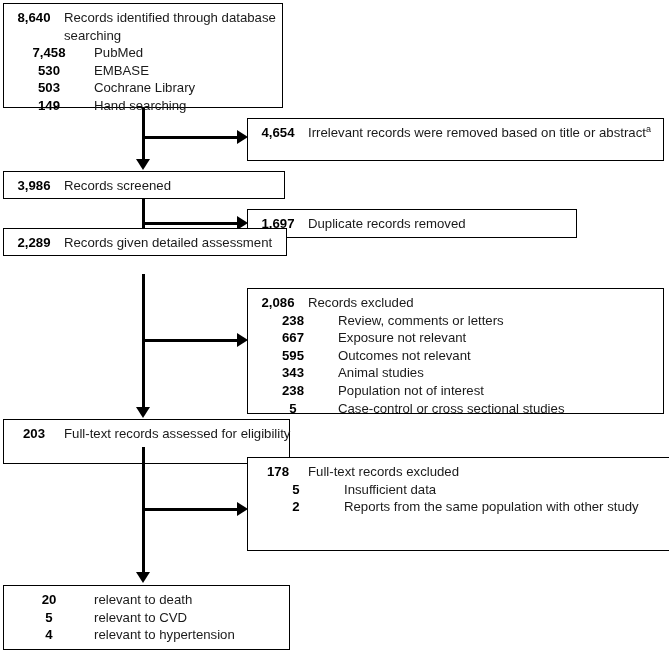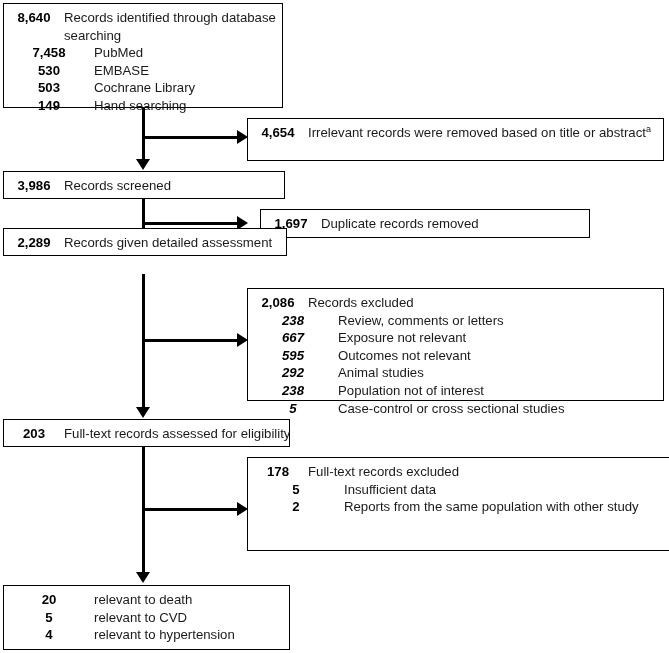--- a/index.html
+++ b/index.html
@@ -30,21 +30,21 @@
   }
   .line .num {
     font-weight: bold;
     display: inline-block;
     text-align: center;
     color: #000000;
   }
   
   .lvl0 .num { width: 42px; }
   .lvl1 .num { width: 72px; }
-  .lvl2 .num { width: 72px; font-style: italic; }
+  .lvl2 .num { width: 72px; }
   .lvl3 .num { width: 78px; }
   .txt { padding-left: 9px; }
   sup { font-size: 9px; vertical-align: super; line-height: 0; }
 
   
   .vline {
     position: absolute;
     width: 3px;
     background: #000000;
   }
@@ -94,44 +94,44 @@
 
   <div class="box" style="left:3px; top:171px; width:282px; height:28px;">
     <div class="line lvl0"><span class="num">3,986</span><span class="txt">Records screened</span></div>
   </div>
 
   <div class="vline" style="left:142px; top:199px; height:43px;"></div>
   <div class="arrow-down" style="left:136px; top:235px;"></div>
   <div class="hline" style="left:142px; top:222px; width:99px;"></div>
   <div class="arrow-right" style="left:237px; top:216px;"></div>
 
-  <div class="box" style="left:260px; top:209px; width:330px; height:29px;">
+  <div class="box" style="left:247px; top:209px; width:330px; height:29px;">
     <div class="line lvl0"><span class="num">1,697</span><span class="txt">Duplicate records removed</span></div>
   </div>
 
   <div class="box" style="left:3px; top:228px; width:284px; height:28px;">
     <div class="line lvl0"><span class="num">2,289</span><span class="txt">Records given detailed assessment</span></div>
   </div>
 
   <div class="vline" style="left:142px; top:274px; height:140px;"></div>
   <div class="arrow-down" style="left:136px; top:407px;"></div>
   <div class="hline" style="left:142px; top:339px; width:99px;"></div>
   <div class="arrow-right" style="left:237px; top:333px;"></div>
 
-  <div class="box" style="left:247px; top:288px; width:417px; height:113px;">
+  <div class="box" style="left:247px; top:288px; width:417px; height:126px;">
     <div class="line lvl0"><span class="num">2,086</span><span class="txt">Records excluded</span></div>
     <div class="line lvl2"><span class="num">238</span><span class="txt">Review, comments or letters</span></div>
     <div class="line lvl2"><span class="num">667</span><span class="txt">Exposure not relevant</span></div>
     <div class="line lvl2"><span class="num">595</span><span class="txt">Outcomes not relevant</span></div>
-    <div class="line lvl2"><span class="num">292</span><span class="txt">Animal studies</span></div>
+    <div class="line lvl2"><span class="num">343</span><span class="txt">Animal studies</span></div>
     <div class="line lvl2"><span class="num">238</span><span class="txt">Population not of interest</span></div>
     <div class="line lvl2"><span class="num">5</span><span class="txt">Case-control or cross sectional studies</span></div>
   </div>
 
-  <div class="box" style="left:3px; top:419px; width:287px; height:28px;">
+  <div class="box" style="left:3px; top:419px; width:287px; height:45px;">
     <div class="line lvl0"><span class="num">203</span><span class="txt">Full-text records assessed for eligibility</span></div>
   </div>
 
   <div class="vline" style="left:142px; top:447px; height:132px;"></div>
   <div class="arrow-down" style="left:136px; top:572px;"></div>
   <div class="hline" style="left:142px; top:508px; width:99px;"></div>
   <div class="arrow-right" style="left:237px; top:502px;"></div>
 
   <div class="box" style="left:247px; top:457px; width:490px; height:94px;">
     <div class="line lvl0"><span class="num">178</span><span class="txt">Full-text records excluded</span></div>

